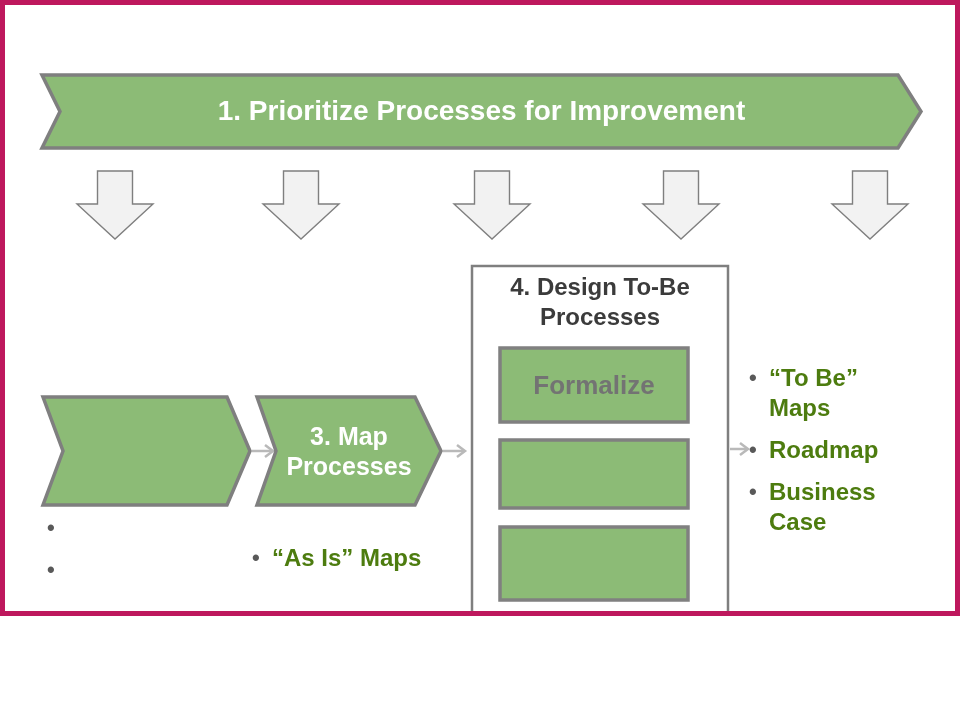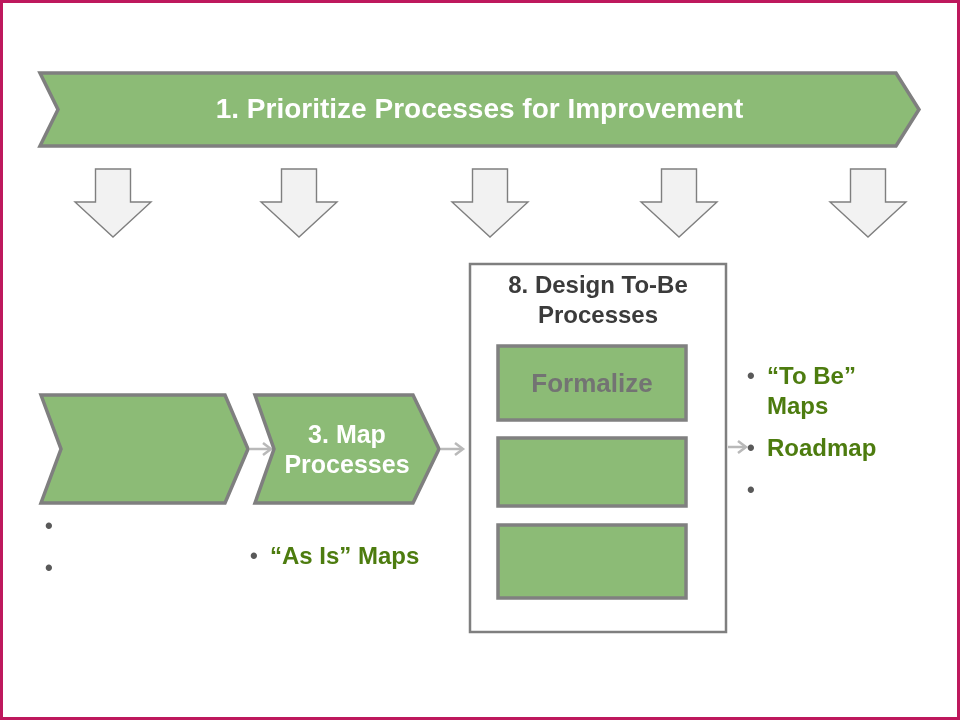--- a/index.html
+++ b/index.html
@@ -1,20 +1,20 @@
 <!DOCTYPE html>
 <html><head>
 <meta charset="utf-8">
 <style>
   html,body{margin:0;padding:0;background:#ffffff;}
   #canvas{
     position:relative;
-    width:960px;height:720px;
+    width:960px;height:616px;
     box-sizing:border-box;
-    border:3px solid #be185d;
+    border:5px solid #be185d;
     background:#ffffff;
     font-family:"Liberation Sans", sans-serif;
     overflow:hidden;
   }
   #shapes{position:absolute;left:0;top:0;width:960px;height:720px;}
   .overlay{position:absolute;display:flex;align-items:center;justify-content:center;text-align:center;}
   .banner-label{
     left:37px;top:70px;width:879px;height:73px;
     color:#ffffff;font-size:28px;font-weight:bold;line-height:1.1;
   }
@@ -86,21 +86,21 @@
     <g stroke="#b9b9b9" stroke-width="2.5" fill="none">
       <line x1="725" y1="444" x2="741" y2="444"></line>
       <polyline points="735,438 743,444 735,450"></polyline>
     </g>
   </svg>
 
   <div class="overlay banner-label">1. Prioritize Processes for Improvement</div>
 
   <div class="overlay step-label step3-label">3. Map Processes</div>
 
-  <div class="box4-title">8. Design To-Be Processes</div>
+  <div class="box4-title">4. Design To-Be Processes</div>
 
   <div class="overlay greenbox-label gb-formalize">Formalize</div>
 
   <ul class="bullets bullets-frame">
     <li>
       <span class="dot">•</span>
     </li>
     <li>
       <span class="dot">•</span>
     </li>
@@ -117,16 +117,17 @@
     <li>
       <span class="dot">•</span>
       <span class="txt">“To Be” Maps</span>
     </li>
     <li>
       <span class="dot">•</span>
       <span class="txt">Roadmap</span>
     </li>
     <li>
       <span class="dot">•</span>
+      <span class="txt">Business Case</span>
     </li>
   </ul>
 
 </div>
 
 </body></html>

